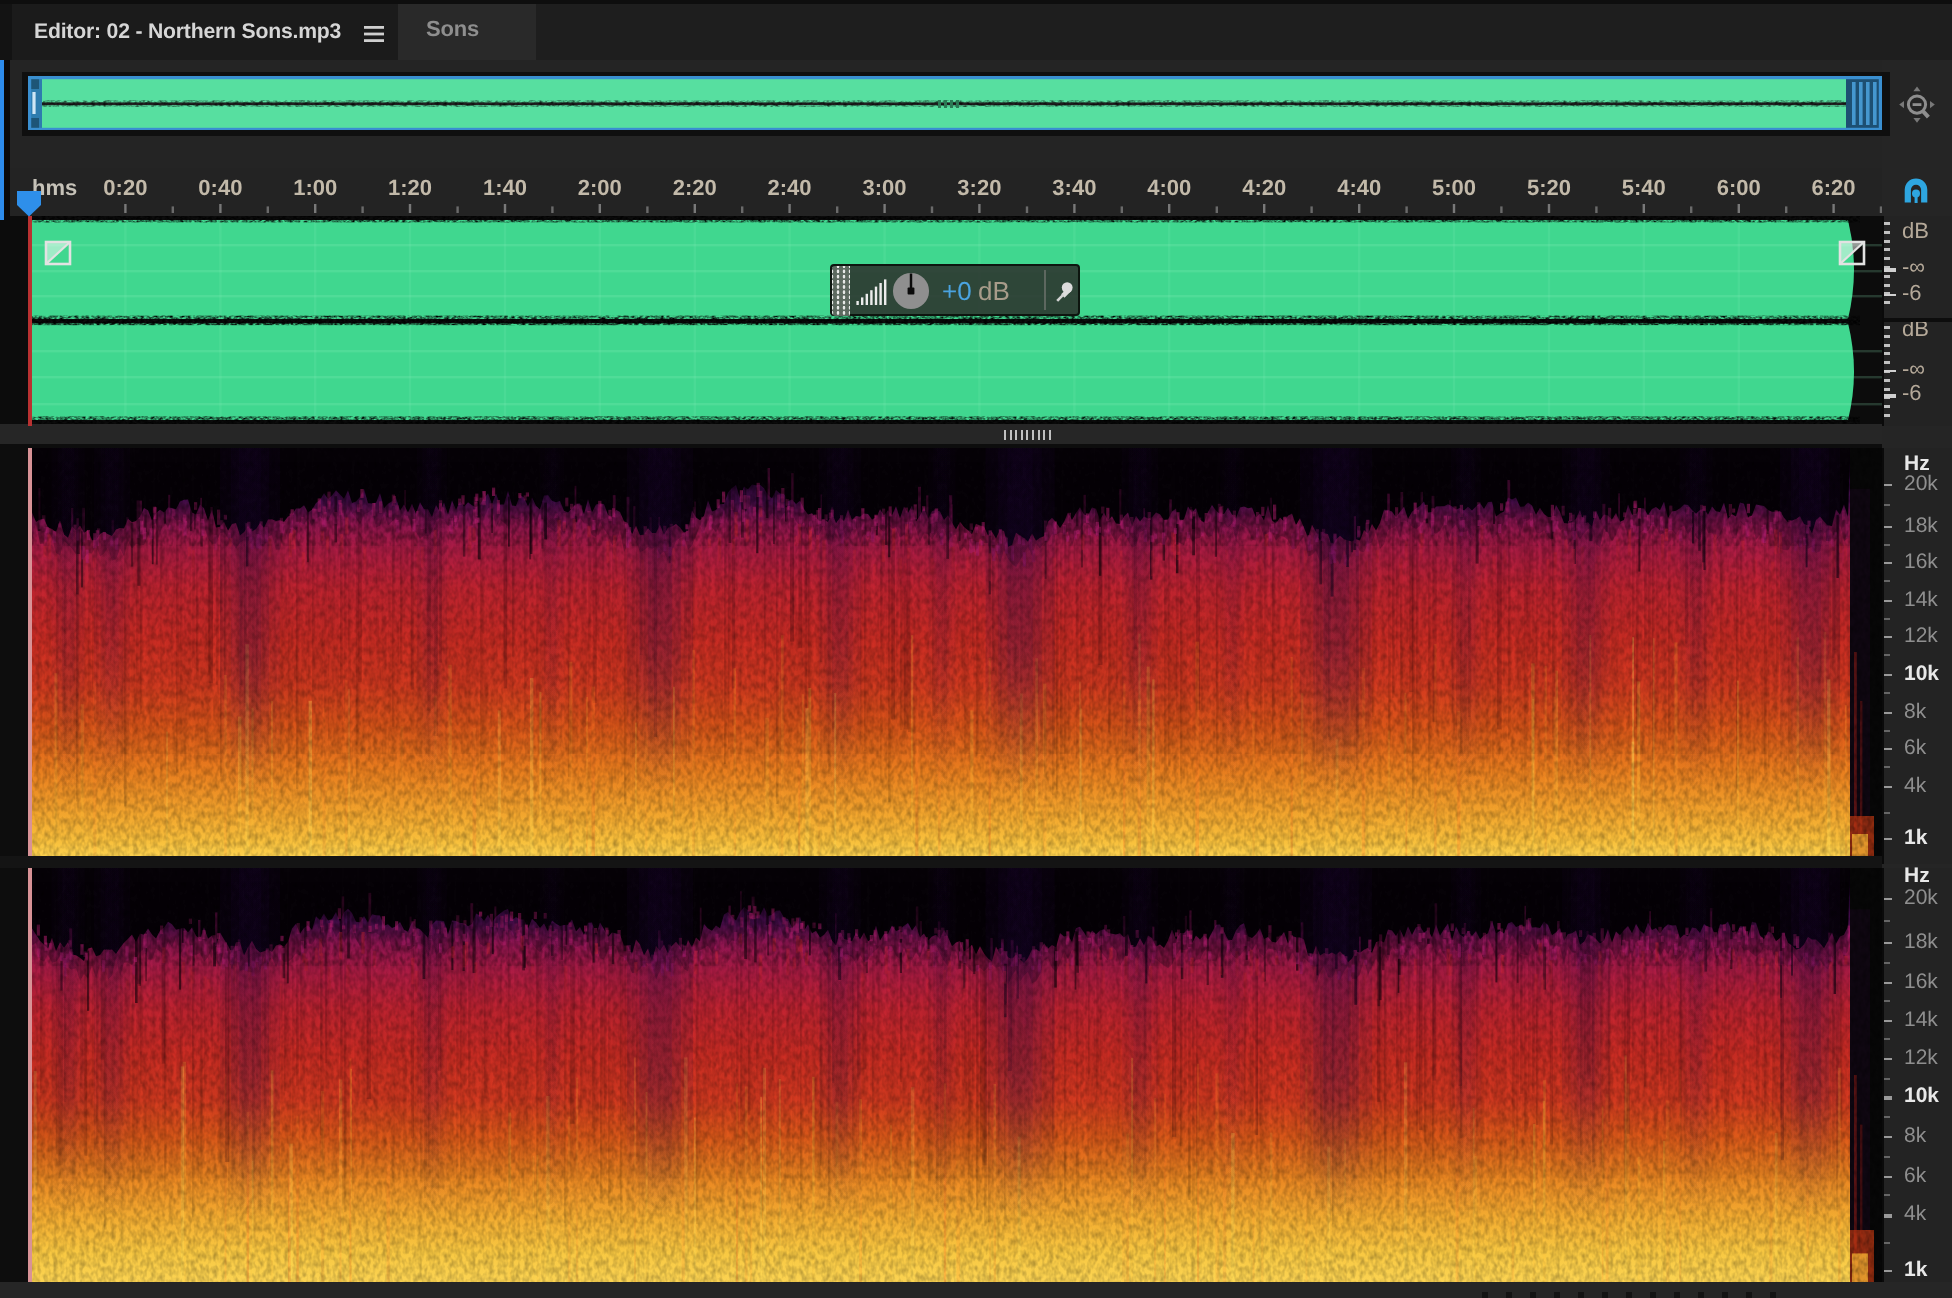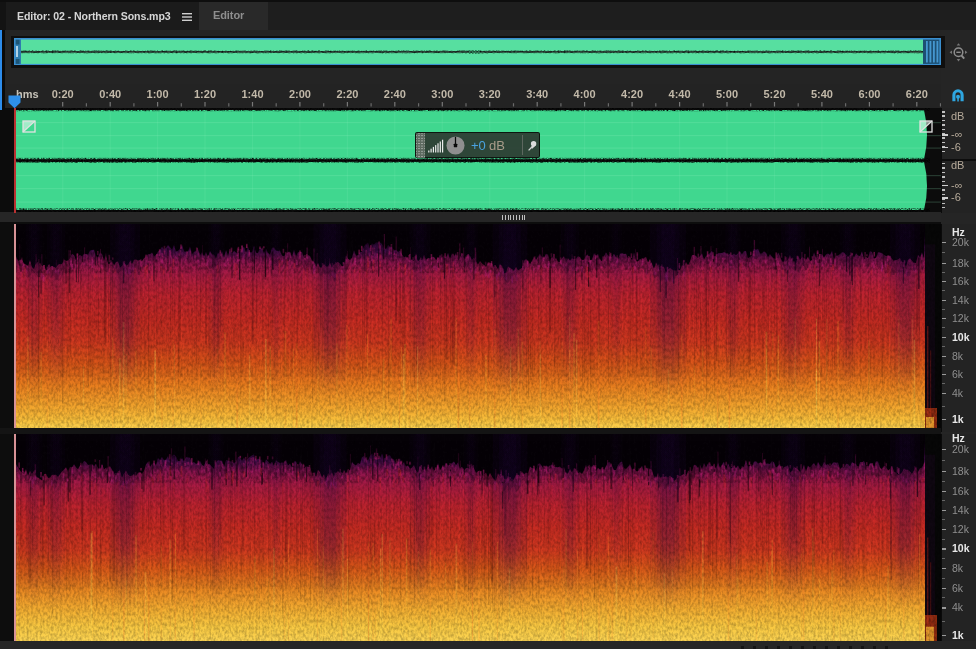--- a/index.html
+++ b/index.html
@@ -10,21 +10,21 @@
   <div class="abs" style="left:0;top:0;width:976px;height:2px;background:#0e0e0e"></div>
   <div class="abs" style="left:0;top:2px;width:6px;height:28px;background:#131313"></div>
   <div class="abs" style="left:6px;top:2px;width:193px;height:28px;background:#1b1b1b"></div>
   <div class="abs" style="left:17px;top:9.5px;font-size:10.6px;font-weight:700;letter-spacing:-0.1px;color:#d6d6d6">Editor: 02 - Northern Sons.mp3</div>
   <svg class="abs" style="left:182px;top:13px;width:10px;height:8px" viewBox="0 0 10 8" xmlns="http://www.w3.org/2000/svg">
         <rect x="0" y="0" width="10" height="1.4" fill="#cfcfcf"></rect>
         <rect x="0" y="3.3" width="10" height="1.4" fill="#cfcfcf"></rect>
         <rect x="0" y="6.6" width="10" height="1.4" fill="#cfcfcf"></rect>
       </svg>
   <div class="abs" style="left:199px;top:2px;width:69px;height:28px;background:#292929"></div>
-  <div class="abs" style="left:213px;top:9px;font-size:11px;font-weight:700;letter-spacing:-0.1px;color:#8e8e8e">Editor</div>
+  <div class="abs" style="left:213px;top:9px;font-size:11px;font-weight:700;letter-spacing:-0.1px;color:#8e8e8e">Sons</div>
 </div>
 <div class="abs" style="left:941px;top:30px;width:35px;height:619px;background:#252525"></div>
 <div class="abs" style="left:0;top:30px;width:941px;height:54px;background:#242424"></div>
 <div class="abs" style="left:11px;top:35.5px;width:934px;height:32px;background:#0f0f0f"></div>
 <svg class="abs" style="left:14px;top:37.5px;width:927px;height:27.5px" viewBox="0 0 927 27.5" xmlns="http://www.w3.org/2000/svg">
       <rect x="0" y="0" width="927" height="27.5" fill="#57dfa0"></rect>
       <rect x="7" y="13.2" width="902" height="1.4" fill="#222"></rect>
       <defs>
         <filter id="on" x="0" y="0" width="100%" height="100%">
           <feTurbulence type="fractalNoise" baseFrequency="0.5 0.9" numOctaves="2" seed="9"></feTurbulence>

